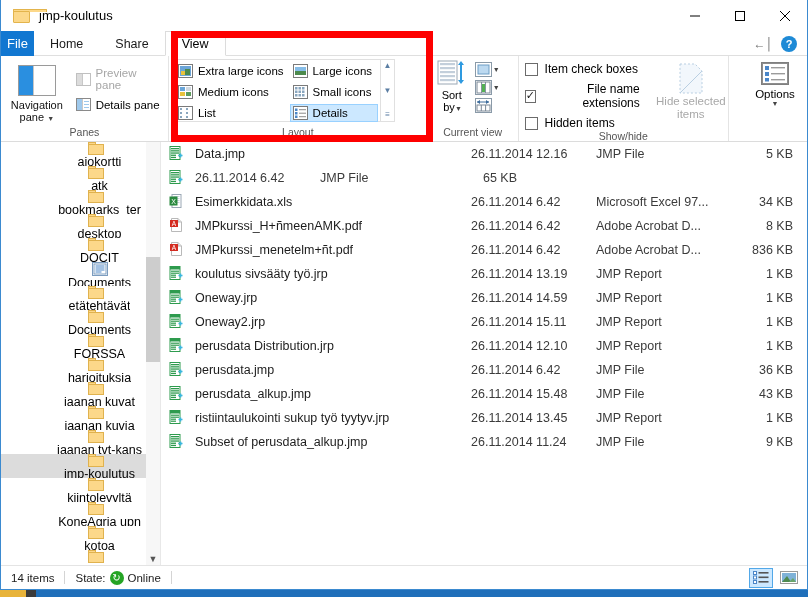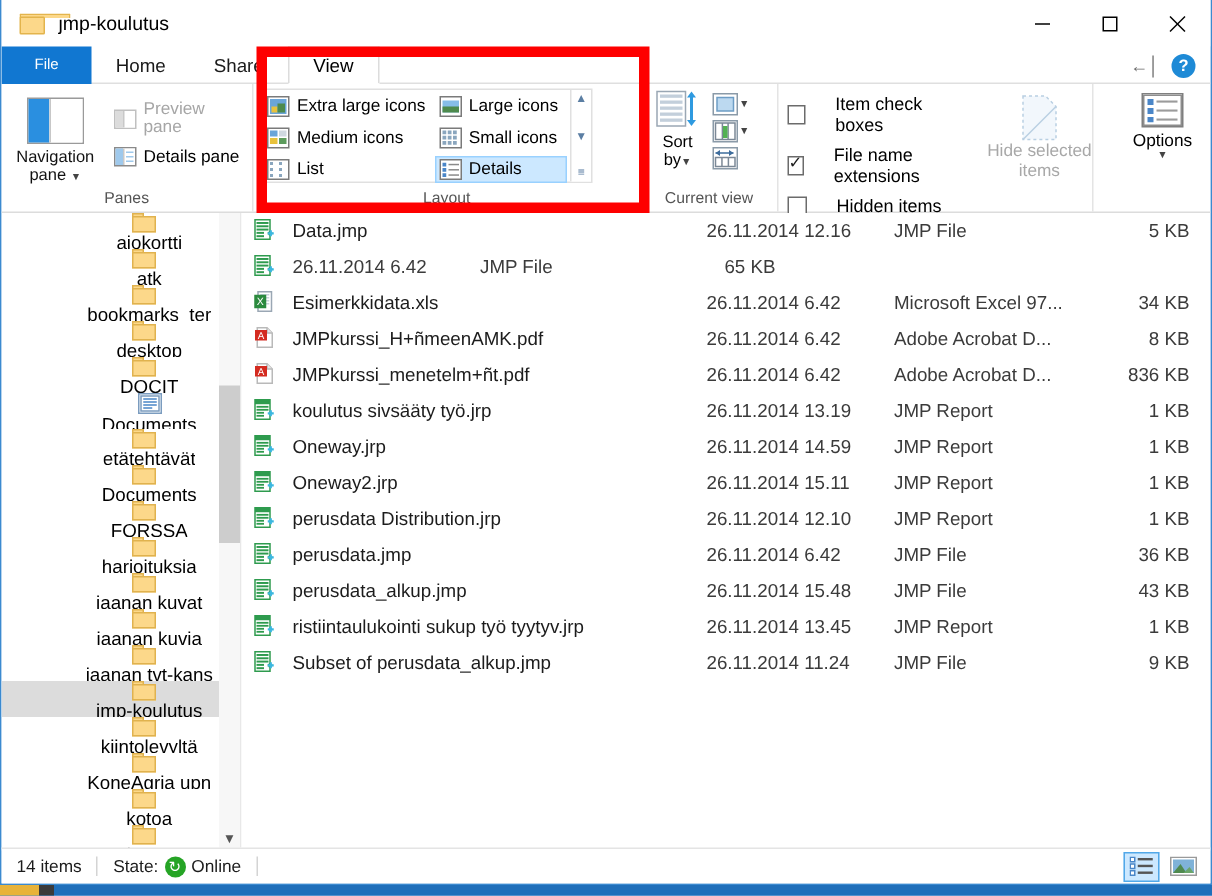--- a/index.html
+++ b/index.html
@@ -46,21 +46,21 @@
 
   
   .tabstrip {
     height:25px; background:#fff; display:flex; align-items:stretch;
     position:relative; border-bottom:1px solid #dfdfdf;
   }
   .tab {
     display:flex; align-items:center; justify-content:center;
     padding:0 16px; font-size:12.5px; color:#1a1a1a; height:25px;
   }
-  .tab.file { background:#1177d1; color:#fff; font-size:10px; padding:0 22px; }
+  .tab.file { background:#1177d1; color:#fff; font-size:13px; padding:0 6px; }
   .tab.active { background:#fff; border:1px solid #dcdcdc; border-bottom:1px solid #fff;
                 position:relative; z-index:3; color:#000; }
   .help-area { position:absolute; right:4px; top:0; height:25px;
                display:flex; align-items:center; gap:8px; padding-right:6px; }
   .pin-icon { color:#6b6b6b; font-size:12px; }
   .help-icon {
     width:16px; height:16px; border-radius:50%;
     background:#1e8ad6; color:#fff; font-size:11px; font-weight:bold;
     display:flex; align-items:center; justify-content:center;
   }
@@ -105,31 +105,31 @@
   .lt-ico { width:15px; height:14px; border:1px solid #7a7a7a; background:#fff;
             position:relative; flex:0 0 auto; overflow:hidden; }
   .lt-scroll { width:14px; border-left:1px solid #e0e0e0; display:flex; flex-direction:column;
                justify-content:space-between; align-items:center; padding:2px 0; background:#fff; }
   .lt-scroll div { font-size:8px; color:#5b7ea3; line-height:8px; }
 
   
   .g-current { width:92px; }
   .cv-body { display:flex; padding-left:4px; padding-top:4px; gap:3px; }
   .cv-sort { display:flex; flex-direction:column; align-items:center; width:40px; }
-  .cv-sort .lbl { font-size:11px; line-height:12px; text-align:center; }
+  .cv-sort .lbl { font-size:11px; line-height:12px; text-align:right; }
   .cv-right { display:flex; flex-direction:column; gap:3px; padding-top:2px; }
   .cv-row { display:flex; align-items:center; gap:1px; }
   .cv-ico { width:17px; height:15px; border:1px solid #8a9aa8; background:#fff; position:relative; }
   .caret { font-size:7px; color:#444; }
 
   
   .g-show { width:213px; }
   .sh-body { display:flex; padding-top:6px; padding-left:6px; gap:4px; }
   .cbcol { display:flex; flex-direction:column; gap:6px; }
-  .cbrow { display:flex; align-items:center; gap:20px; font-size:12px; }
+  .cbrow { display:flex; align-items:center; gap:7px; font-size:12px;text-align:right; }
   .cbox { width:13px; height:13px; border:1px solid #6b6b6b; background:#fff;
           display:flex; align-items:center; justify-content:center; }
   .cbox .tick { color:#1a1a1a; font-size:11px; line-height:11px; margin-top:-1px; }
   .hide-sel { display:flex; flex-direction:column; align-items:center; width:86px; margin-left:10px; }
   .hide-sel .lbl { font-size:11.5px; color:#a8a8a8; text-align:center; line-height:13px; }
   .page-ico { width:30px; height:33px; position:relative; }
 
   
   .g-options { width:auto; flex:1; border-right:none; }
   .opt-body { display:flex; padding-top:6px; padding-left:14px; }

